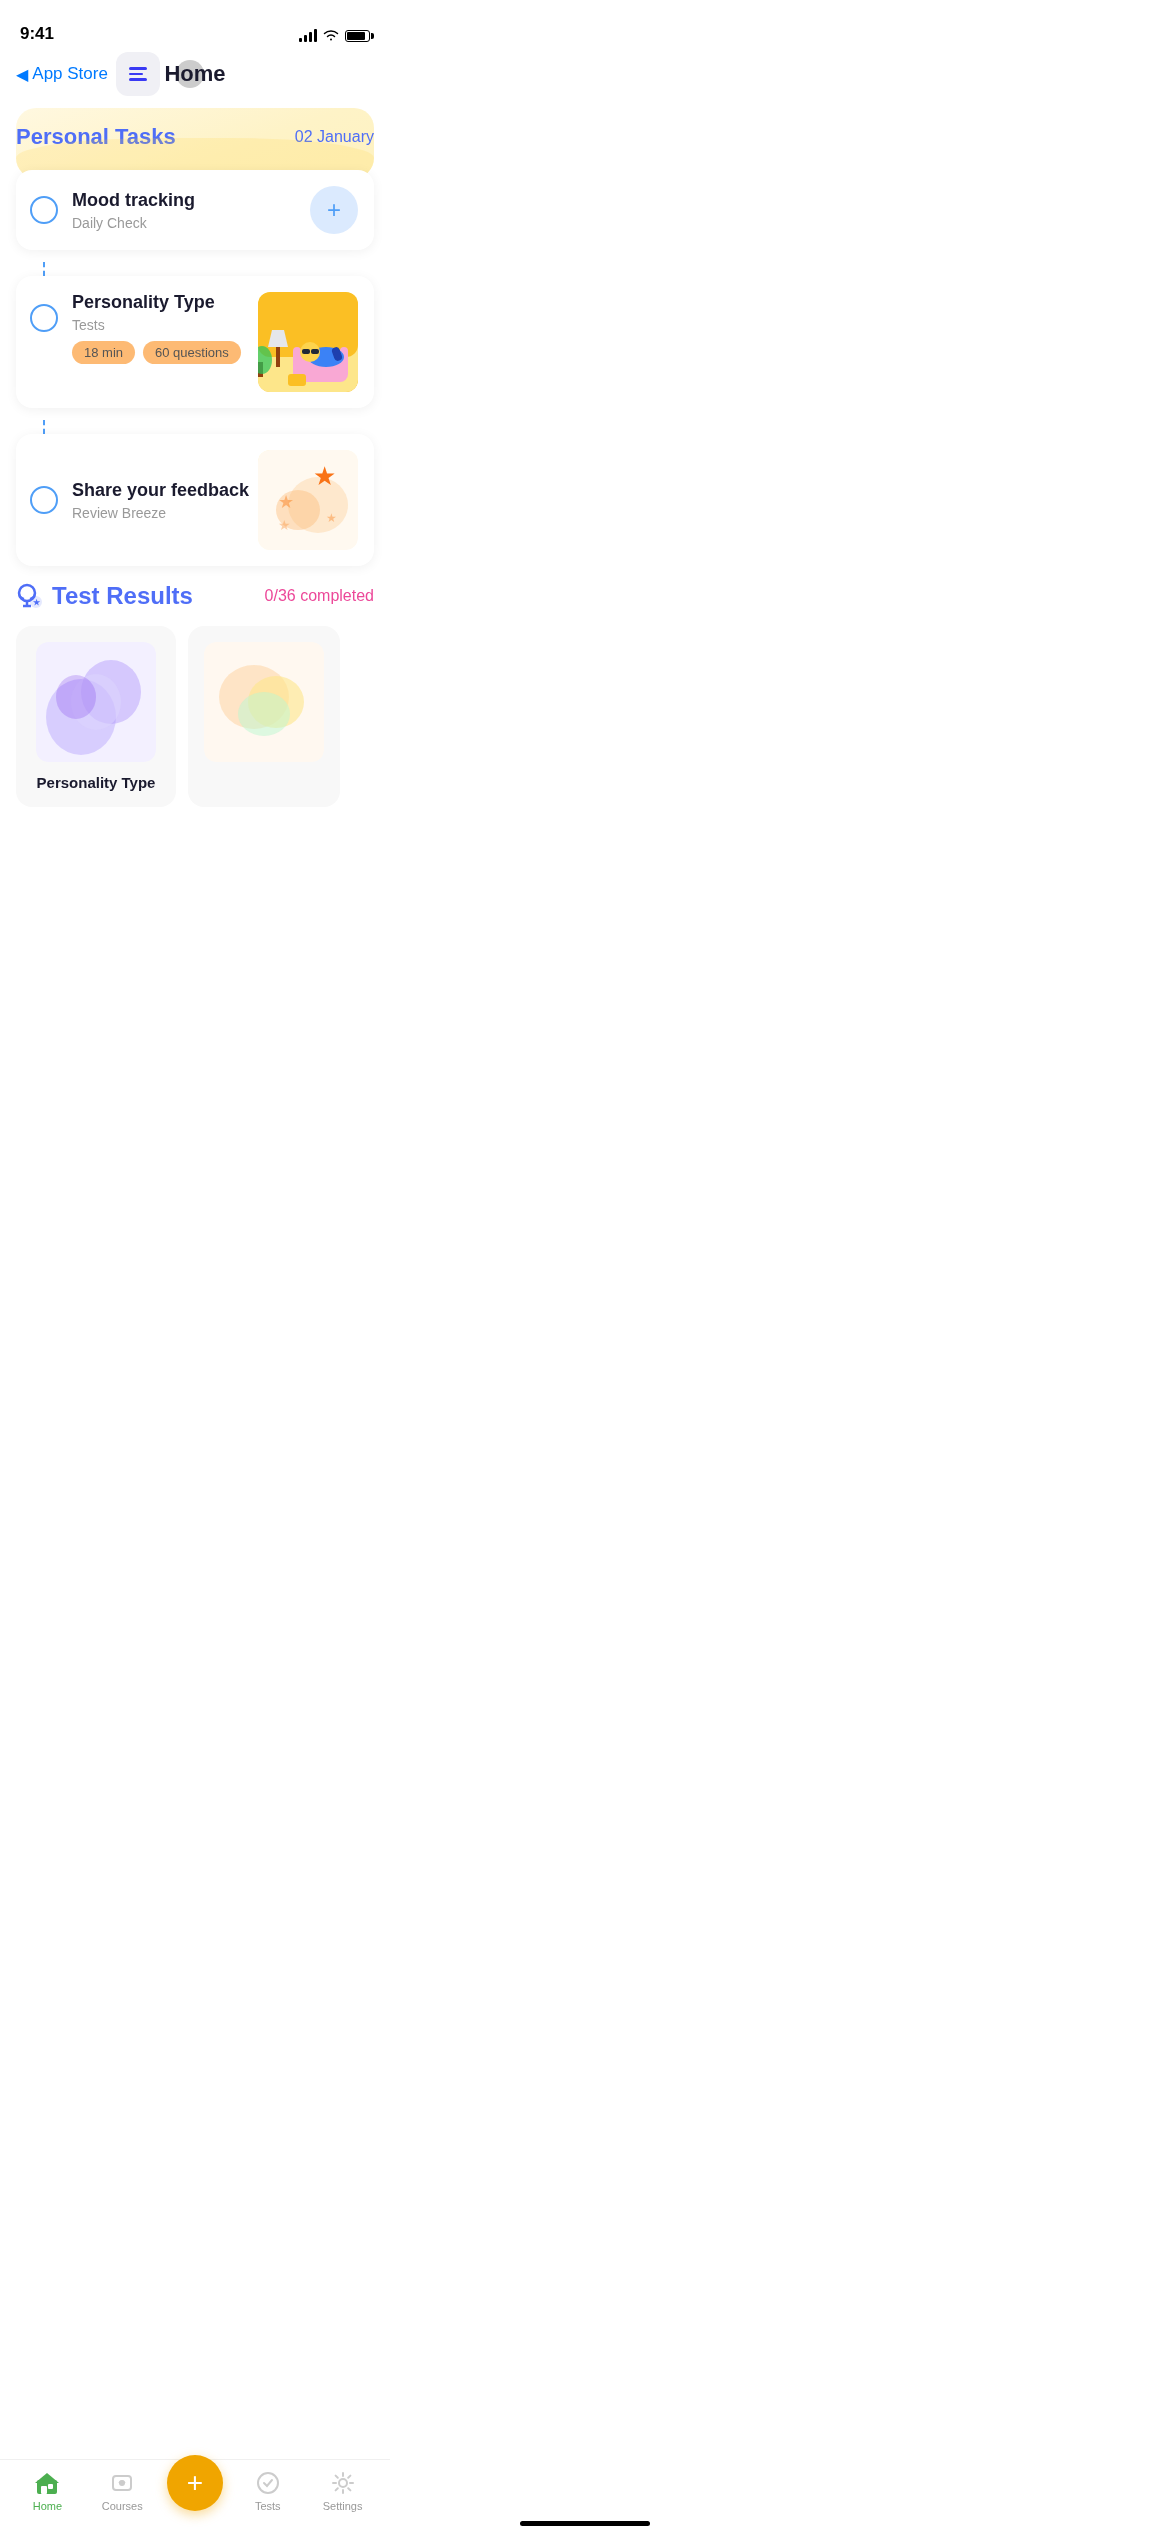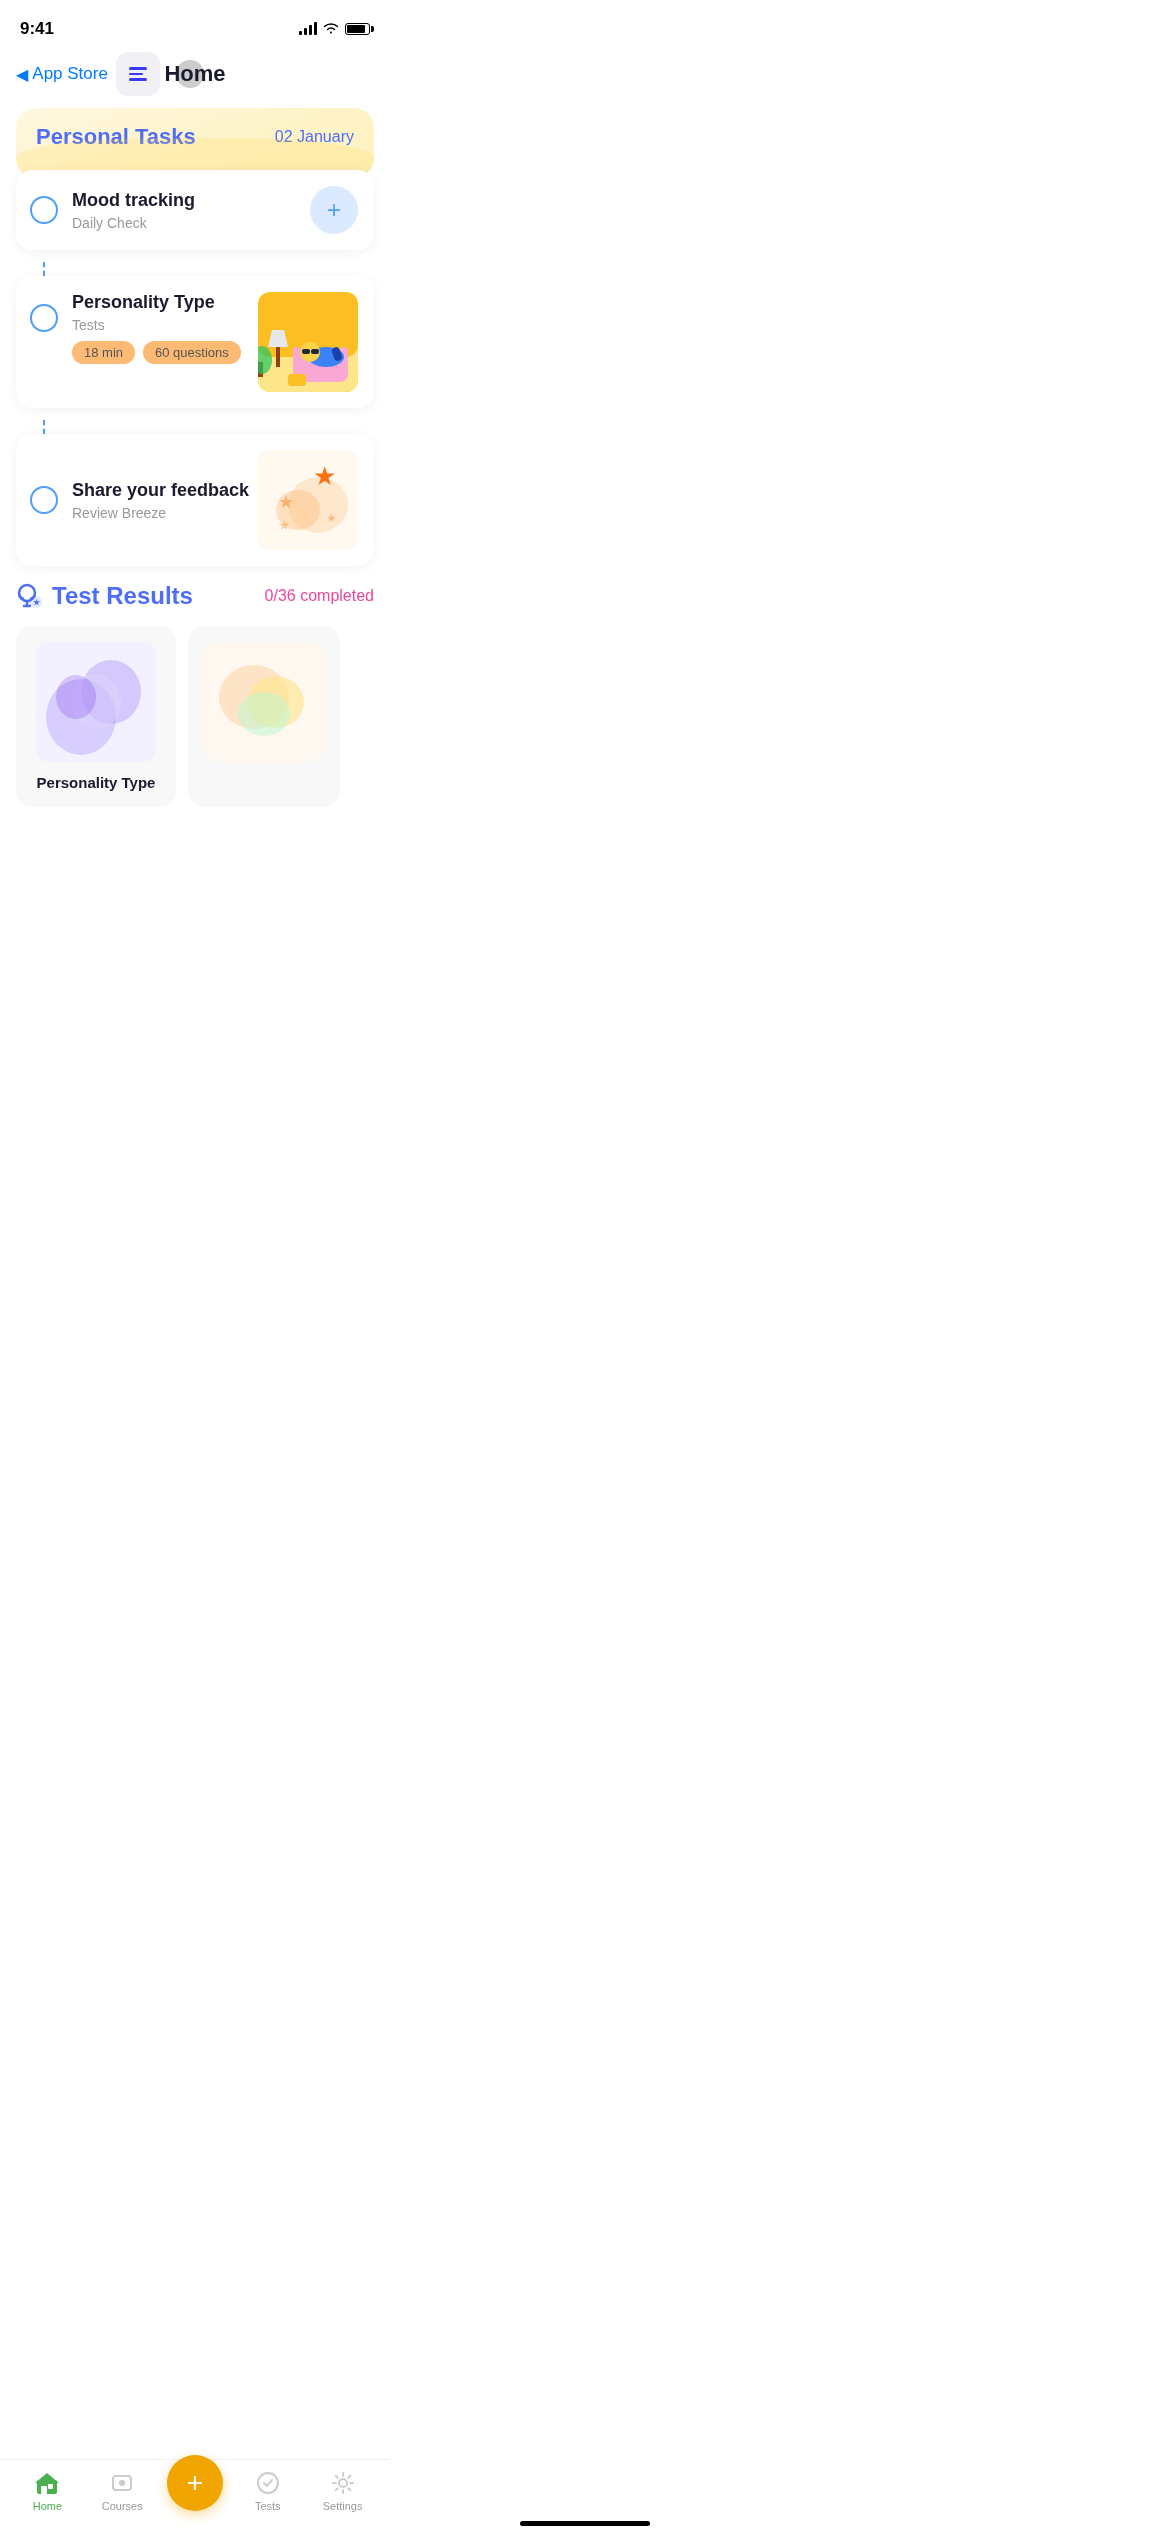--- a/index.html
+++ b/index.html
@@ -10,21 +10,21 @@
       background: #fff;
       font-family: -apple-system, BlinkMacSystemFont, 'Segoe UI', sans-serif;
       overflow-x: hidden;
       position: relative;
     }
 
     
     .status-bar {
       display: flex;
       justify-content: space-between;
-      align-items: center;
+      align-items: flex-end;
       padding: 14px 20px 0;
       height: 44px;
     }
     .status-time {
       font-size: 17px;
       font-weight: 600;
       color: #000;
     }
     .status-icons {
       display: flex;
@@ -378,21 +378,21 @@
     <div class="menu-icon-lines">
       <span></span>
         <span></span>
         <span></span>
     </div>
   </div>
   <div class="nav-avatar"></div>
   <div class="nav-title">Home</div>
 </div>
 
-<div style="margin: 4px 16px 0; border-radius: 20px; background: linear-gradient(160deg, #fff8e0 0%, #fef3c7 60%, #fde68a88 100%); padding: 16px 20px 24px; position: relative; overflow: hidden;">
+<div style="margin: 4px 16px 0; border-radius: 20px; background: linear-gradient(160deg, #fff8e0 0%, #fef3c7 60%, #fde68a88 100%); padding: 16px 0 24px; position: relative; overflow: hidden;">
 
   <div style="position:absolute;bottom:0;left:0;right:0;height:40px;background:rgba(255,210,60,0.18);border-radius:60% 60% 0 0 / 30px;"></div>
   <div class="section-header">
     <span class="section-title">Personal Tasks</span>
     <span class="section-date">02 January</span>
   </div>
 </div>
 
 <div class="tasks-container" style="margin-top:-8px;">
 

